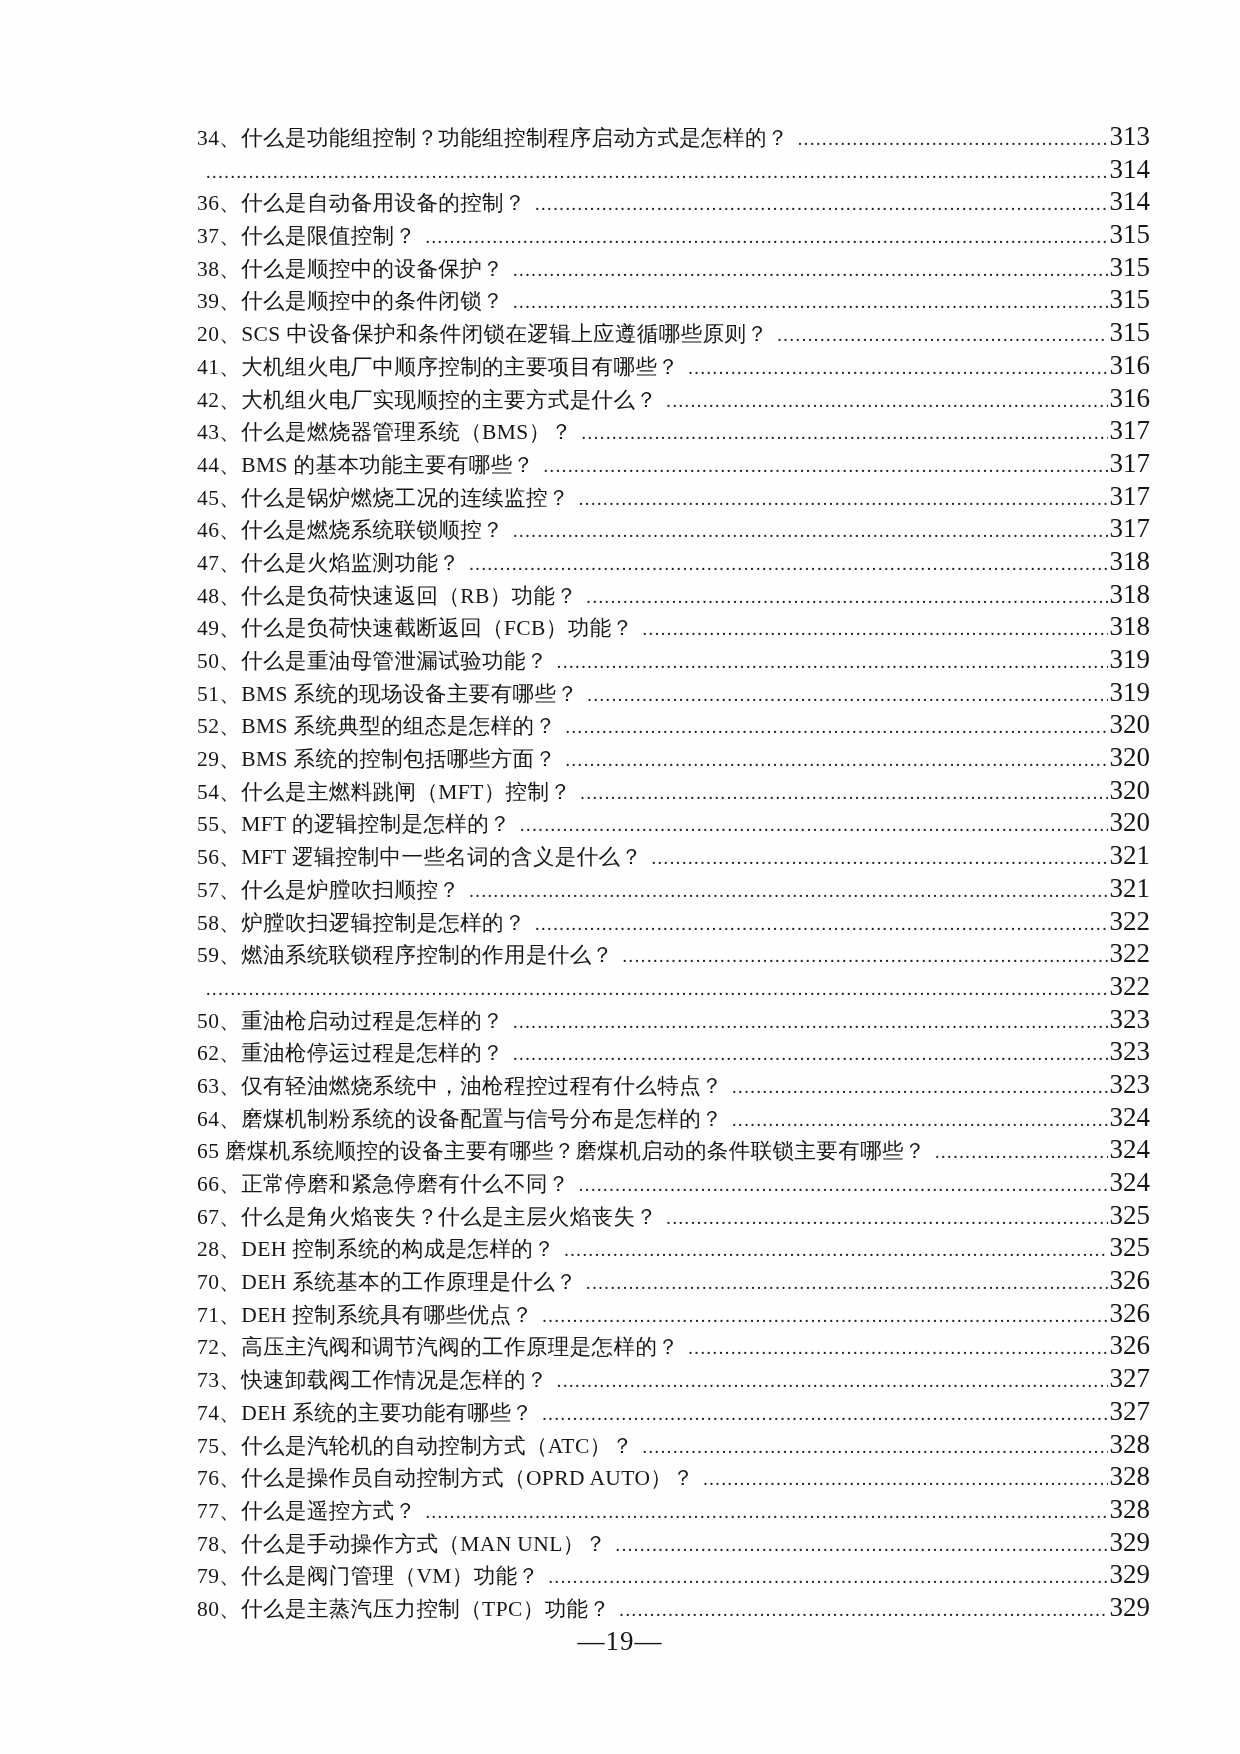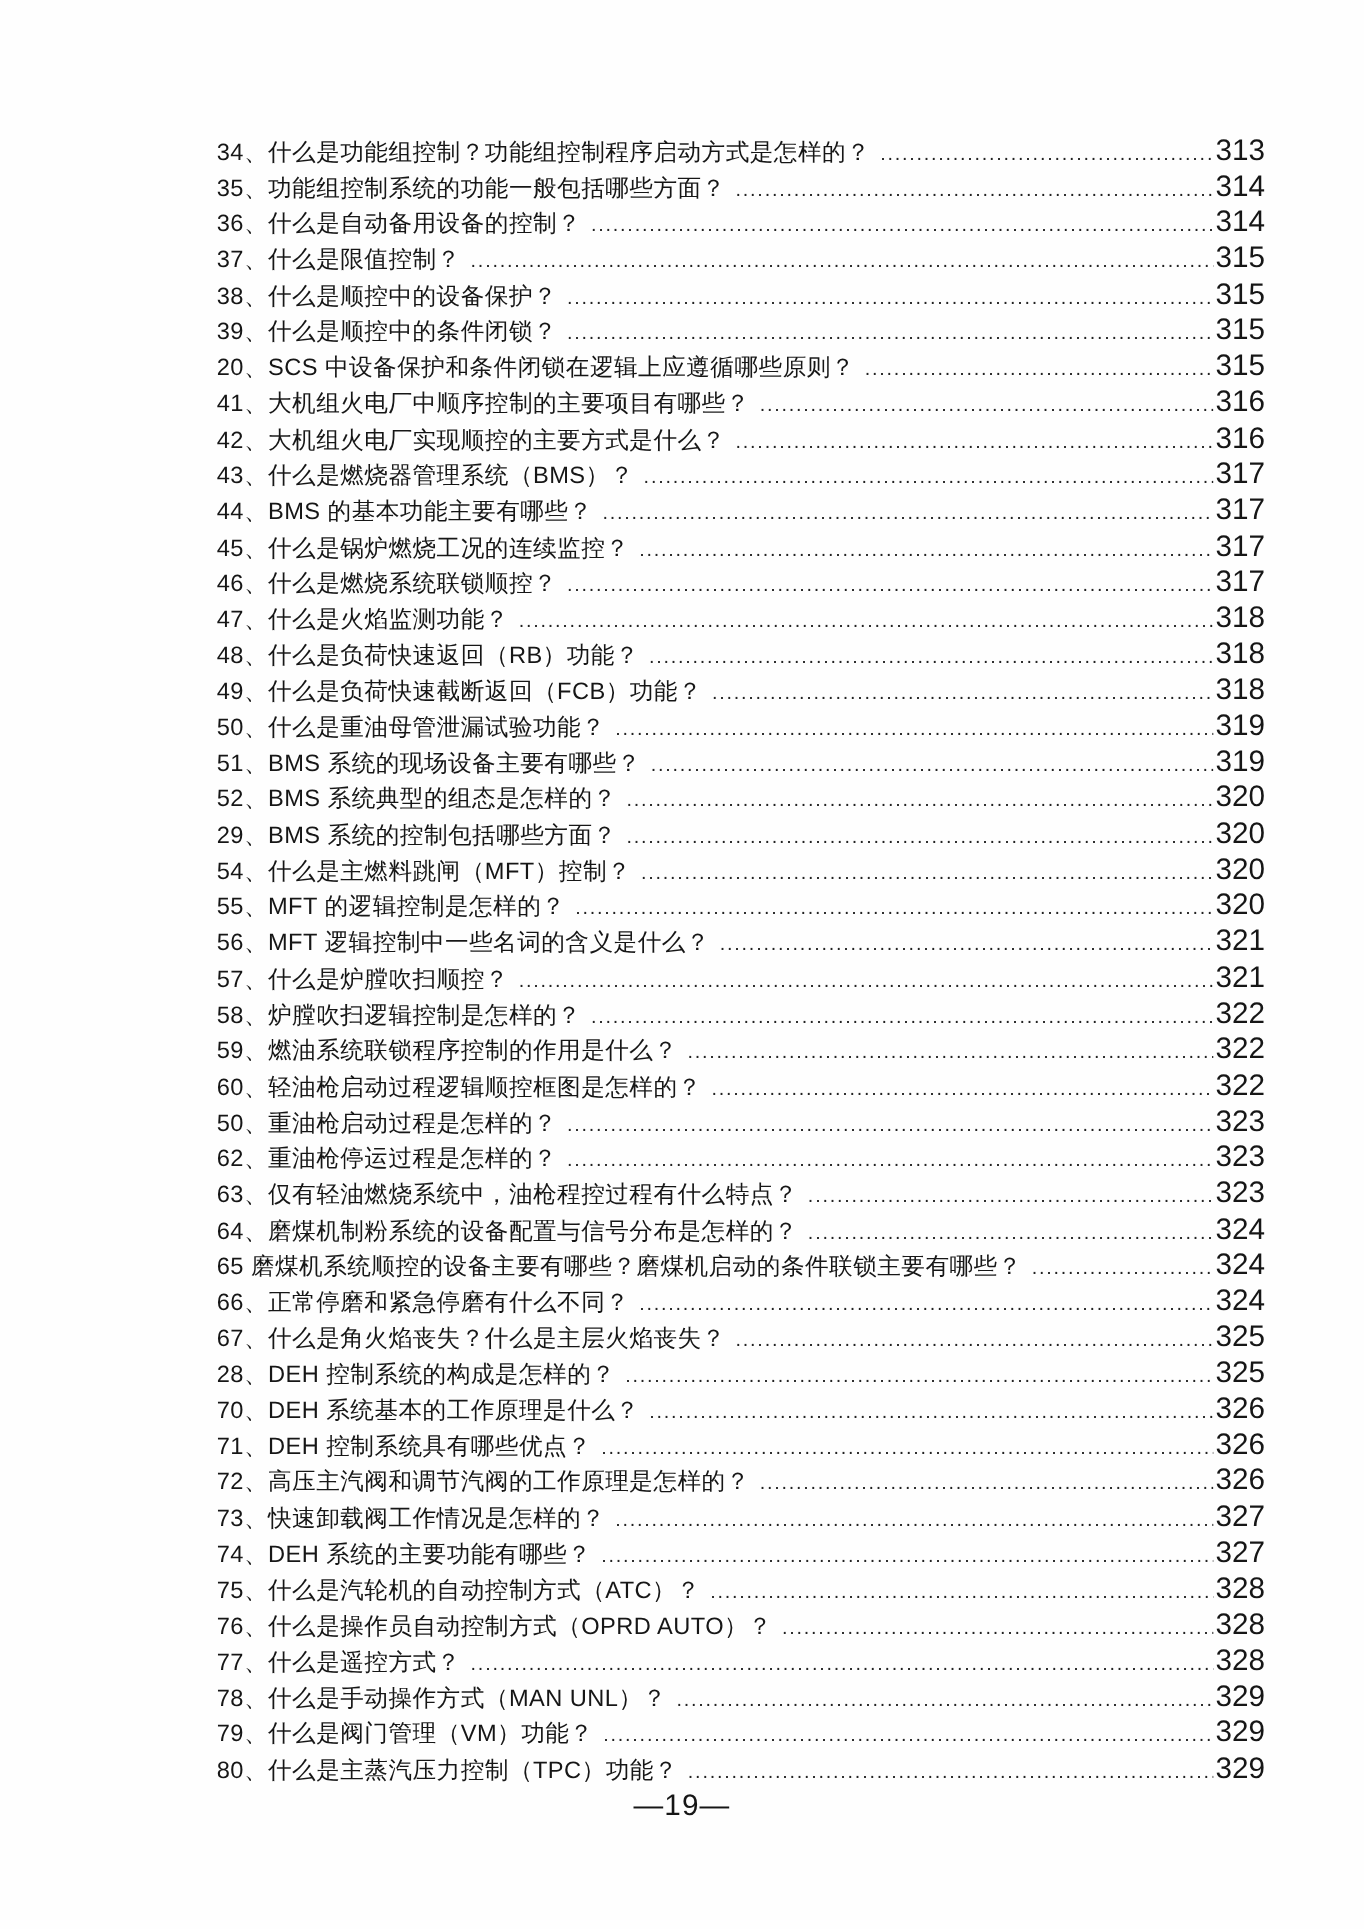--- a/index.html
+++ b/index.html
@@ -7,21 +7,21 @@
     padding: 0;
     background: #e8e8e8;
   }
   .page {
     position: relative;
     width: 1240px;
     height: 1754px;
     margin: 0 auto;
     background: #fefefe;
     color: #161616;
-    font-family: Liberation Sans, sans-serif;
+    font-family: Liberation Serif, serif;
     overflow: hidden;
   }
   ol.toc {
     list-style: none;
     margin: 0;
     padding: 120px 90px 0 197px;
   }
   .toc-row {
     display: flex;
     align-items: baseline;
@@ -63,21 +63,20 @@
 
 <div class="page">
   <ol class="toc">
   <li class="toc-row">
     <span class="toc-title">34、什么是功能组控制？功能组控制程序启动方式是怎样的？</span>
     <span class="toc-dots">....................................................................................................................................................................................................................................................................</span>
     <span class="toc-page">313</span>
   </li>
 
   <li class="toc-row">
-    <span class="toc-title">35、功能组控制系统的功能一般包括哪些方面？</span>
     <span class="toc-dots">....................................................................................................................................................................................................................................................................</span>
     <span class="toc-page">314</span>
   </li>
 
   <li class="toc-row">
     <span class="toc-title">36、什么是自动备用设备的控制？</span>
     <span class="toc-dots">....................................................................................................................................................................................................................................................................</span>
     <span class="toc-page">314</span>
   </li>
 
@@ -213,21 +212,20 @@
     <span class="toc-page">322</span>
   </li>
 
   <li class="toc-row">
     <span class="toc-title">59、燃油系统联锁程序控制的作用是什么？</span>
     <span class="toc-dots">....................................................................................................................................................................................................................................................................</span>
     <span class="toc-page">322</span>
   </li>
 
   <li class="toc-row">
-    <span class="toc-title">60、轻油枪启动过程逻辑顺控框图是怎样的？</span>
     <span class="toc-dots">....................................................................................................................................................................................................................................................................</span>
     <span class="toc-page">322</span>
   </li>
 
   <li class="toc-row">
     <span class="toc-title">50、重油枪启动过程是怎样的？</span>
     <span class="toc-dots">....................................................................................................................................................................................................................................................................</span>
     <span class="toc-page">323</span>
   </li>
 

